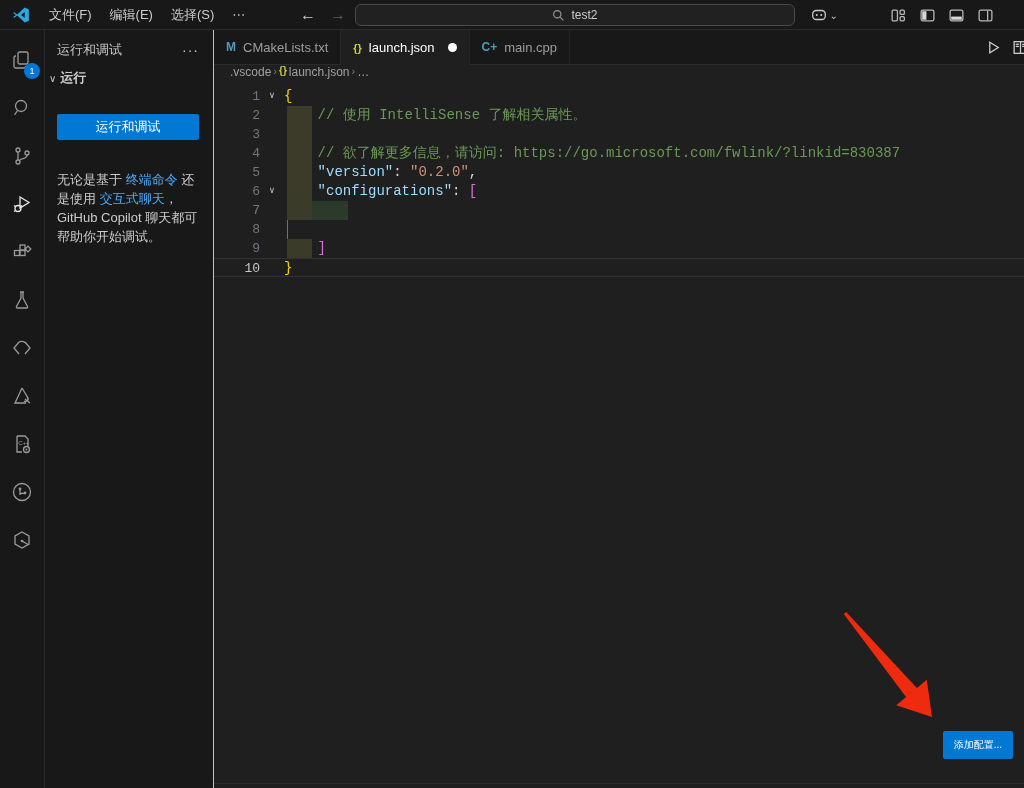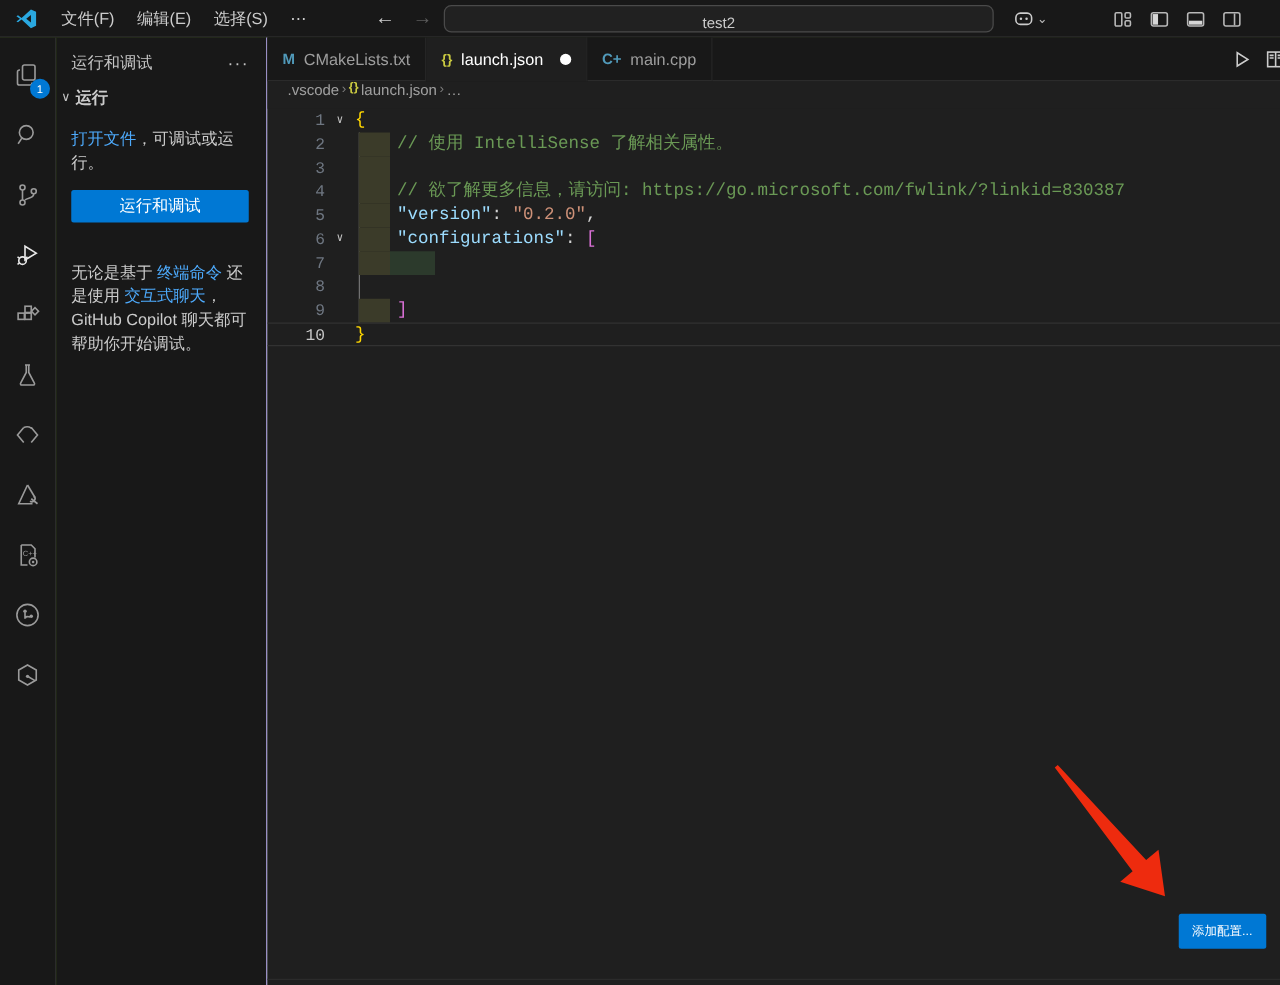--- a/index.html
+++ b/index.html
@@ -1,32 +1,32 @@
 <!DOCTYPE html>
 <html><head>
 <meta charset="utf-8">
 <style>
   * { margin:0; padding:0; box-sizing:border-box; }
   html,body { width:1024px; height:788px; overflow:hidden; background:#181818;
     font-family:"Liberation Sans", sans-serif; }
-  .app { position:relative; width:1024px; height:788px; background:#4d7c0f; }
+  .app { position:relative; width:1024px; height:788px; background:#ec4899; }
 
   
   .titlebar { position:absolute; top:0; left:0; width:1024px; height:30px;
     background:#181818; border-bottom:1px solid #2b2b2b; display:flex; align-items:center; }
   .logo { position:absolute; left:12px; top:6px; width:18px; height:18px; }
   .menus { position:absolute; left:40px; top:0; height:30px; display:flex; align-items:center; }
   .menu-item { padding:0 9px; font-size:13px; color:#cccccc; height:22px; line-height:22px;
     border-radius:4px; cursor:default; }
   .nav-arrows { position:absolute; left:300px; top:0; height:30px; display:flex; align-items:center; gap:14px; }
   .nav-back { color:#cfcfcf; font-size:16px; }
   .nav-fwd { color:#5c5c5c; font-size:16px; }
   .searchbox { position:absolute; left:355px; top:4px; width:440px; height:22px;
     background:#212121; border:1px solid #4a4a4a; border-radius:6px;
-    display:flex; align-items:center; justify-content:center; gap:6px; color:#cccccc; font-size:12px;flex-direction:column; }
+    display:flex; align-items:center; justify-content:center; gap:6px; color:#cccccc; font-size:12px; }
   .tb-right { position:absolute; right:30px; top:0; height:30px; display:flex; align-items:center; gap:12px; }
   .copilot-wrap { position:absolute; right:186px; top:0; height:30px; display:flex; align-items:center; gap:2px; }
   .chev { color:#bdbdbd; font-size:10px; }
 
   
   .activitybar { position:absolute; left:0; top:30px; width:45px; height:758px;
     background:#181818; border-right:1px solid #2b2b2b; padding-top:6px; }
   .ab-item { position:relative; width:44px; height:48px; display:flex; align-items:center; justify-content:center; }
   .ab-item svg { stroke:#9a9a9a; }
   .ab-item.active svg { stroke:#e7e7e7; }
@@ -238,21 +238,20 @@
   <div class="sidebar">
     <div class="sb-header">
       <span>运行和调试</span>
       <span class="sb-ellipsis">···</span>
     </div>
     <div class="sb-section">
       <span class="tw">∨</span>
       <span>运行</span>
     </div>
     <div class="sb-body" id="sb-body">
-        <p><span class="sb-link">打开文件</span><span>，可调试或运行。</span></p>
         <button class="sb-btn">运行和调试</button>
         <div class="sb-gap"></div>
         <p><span>无论是基于 </span><span class="sb-link">终端命令</span><span> 还是使用 </span><span class="sb-link">交互式聊天</span><span>，GitHub Copilot 聊天都可帮助你开始调试。</span></p>
       </div>
   </div>
 
   <div class="editorgroup">
     <div class="tabbar" id="tabbar">
         <div class="tab">
           <span class="ticon m">M</span>

